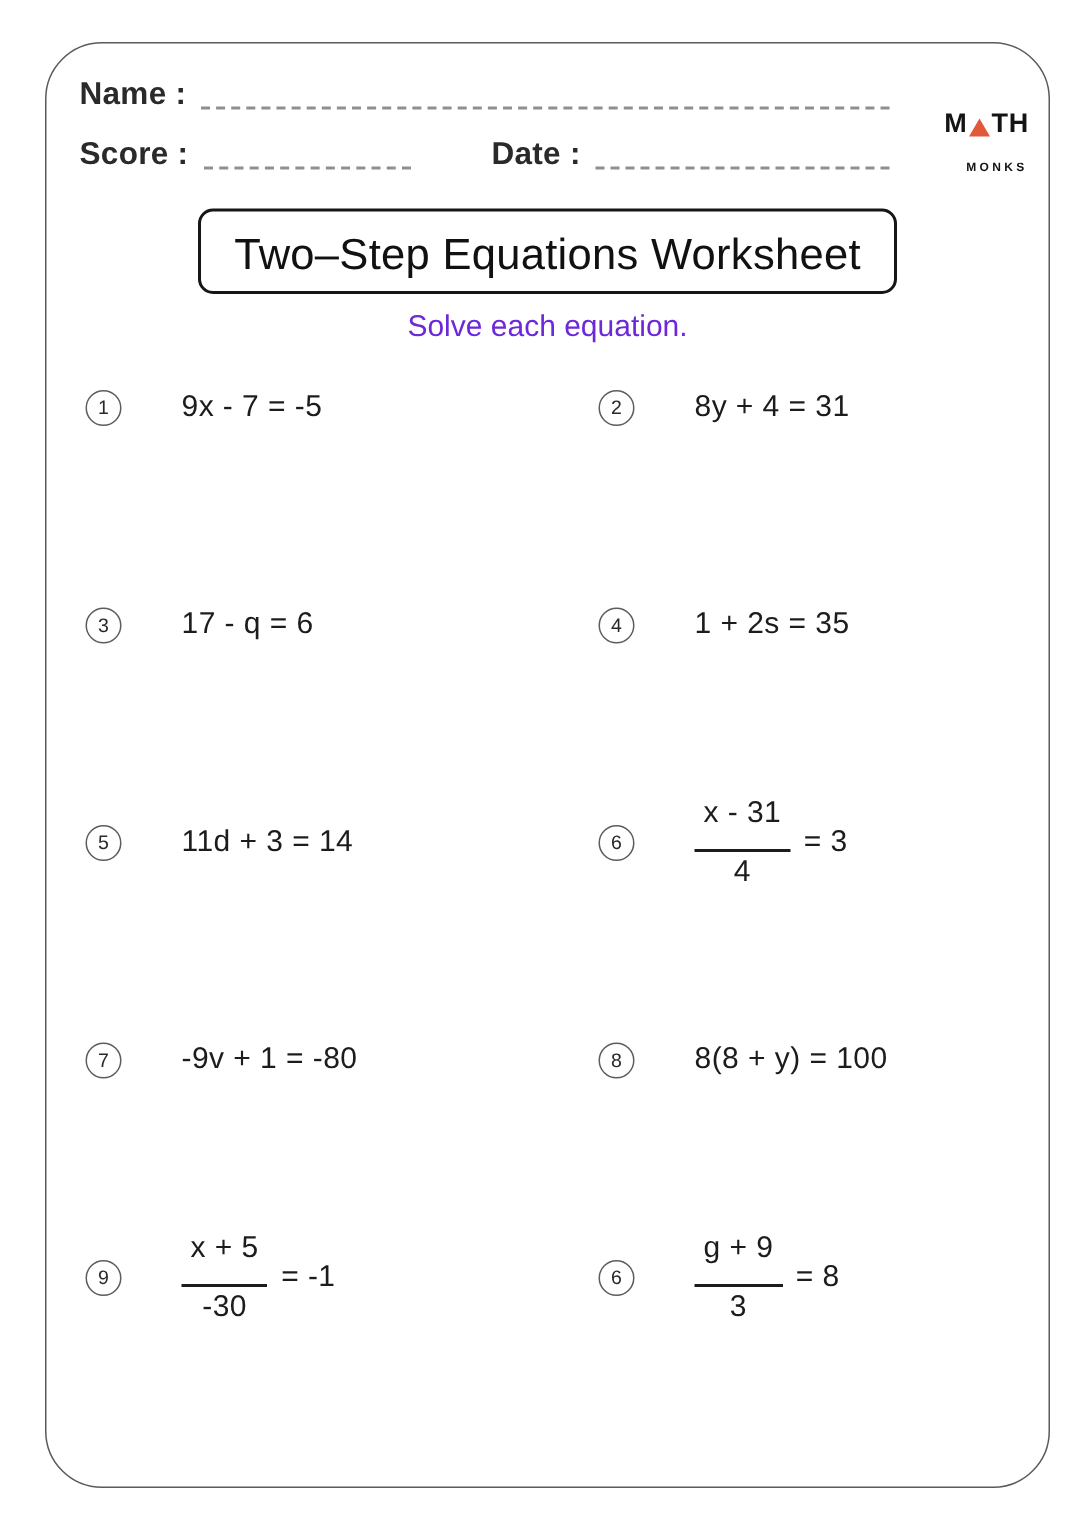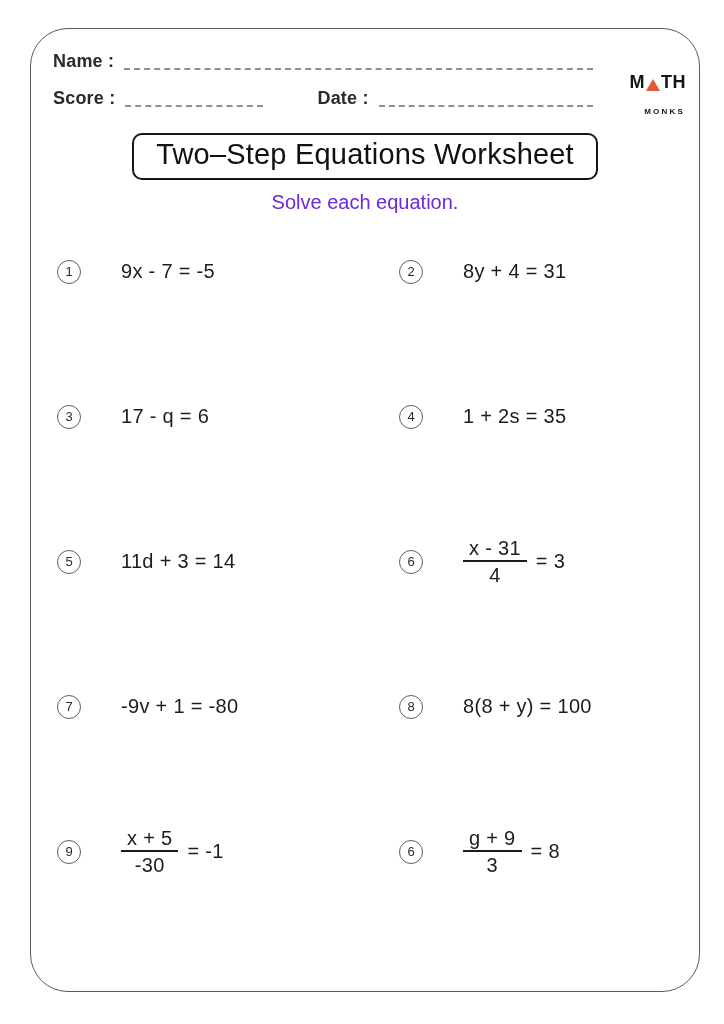--- a/index.html
+++ b/index.html
@@ -25,21 +25,21 @@
   }
 
   
   .header {
     position: relative;
     padding: 22px 24px 0 22px;
   }
   .hrow {
     display: flex;
     align-items: flex-end;
-    font-size: 18px;
+    font-size: 21px;
     font-weight: 700;
     color: #2a2a2a;
     letter-spacing: 0.2px;
   }
   .hrow + .hrow { margin-top: 16px; }
   .fill-line {
     border-bottom: 2px dashed #8f8f8f;
     height: 12px;
     margin: 0 0 2px 10px;
   }
@@ -82,21 +82,21 @@
     margin-top: 16px;
     margin-right: 1px;
   }
 
   
   .title-wrap { text-align: center; margin-top: 24px; }
   .title-box {
     display: inline-block;
     border: 2px solid #161616;
     border-radius: 10px;
-    padding: 3px 22px 7px;
+    padding: 13px 22px 7px;
     font-size: 29px;
     font-weight: 400;
     letter-spacing: 0.2px;
     color: #111111;
   }
   .subtitle {
     text-align: center;
     font-size: 20px;
     margin-top: 11px;
     color: #6d28d9;
@@ -126,21 +126,21 @@
   .eq {
     margin-left: 40px;
     font-size: 20px;
     color: #1c1c1c;
     letter-spacing: 0.3px;
     white-space: nowrap;
   }
   .eq.frac-eq { display: flex; align-items: center; gap: 9px; }
   .frac { display: flex; flex-direction: column; align-items: center; }
   .frac-num {
-    padding: 0 6px 0;
+    padding: 0 6px 12px;
     border-bottom: 2px solid #1c1c1c;
     line-height: 1.15;
   }
   .frac-den { padding-top: 2px; line-height: 1.15; }
 </style>
 </head>
 <body>
 
 <div class="sheet">
   <div class="sheet-border">

